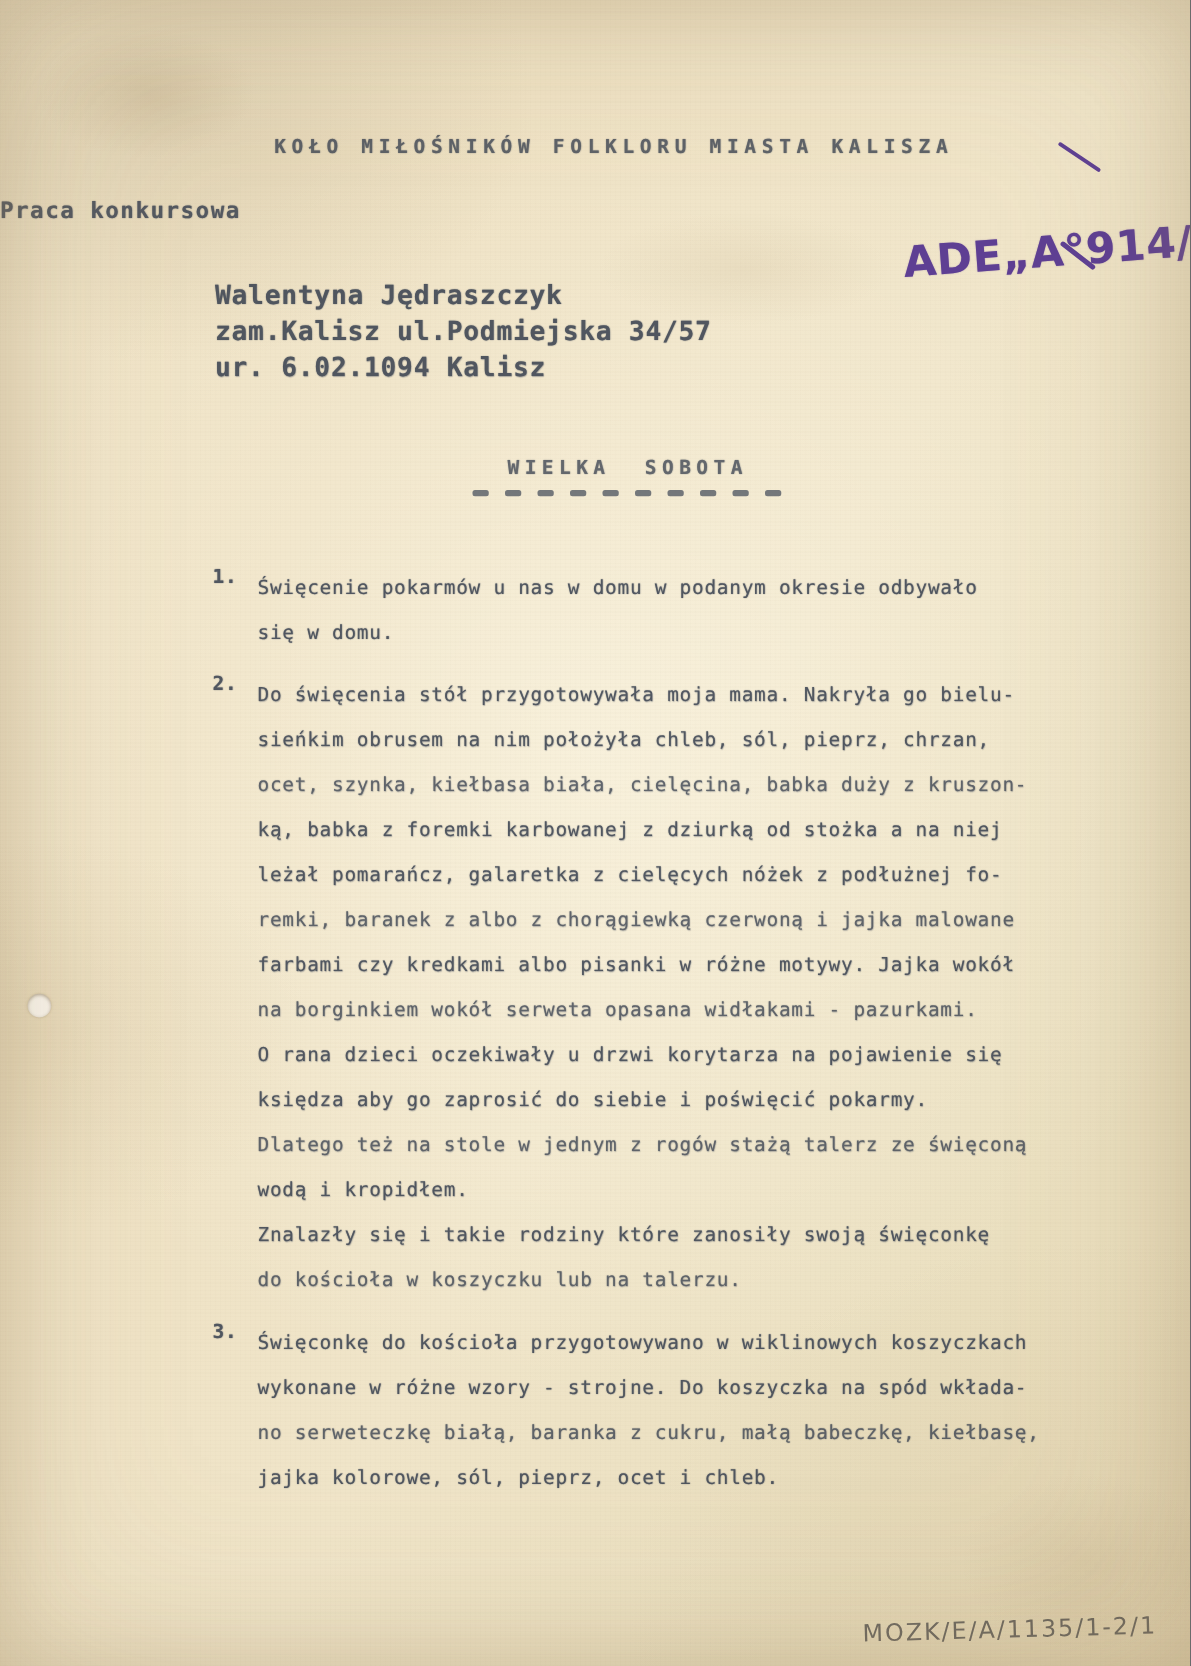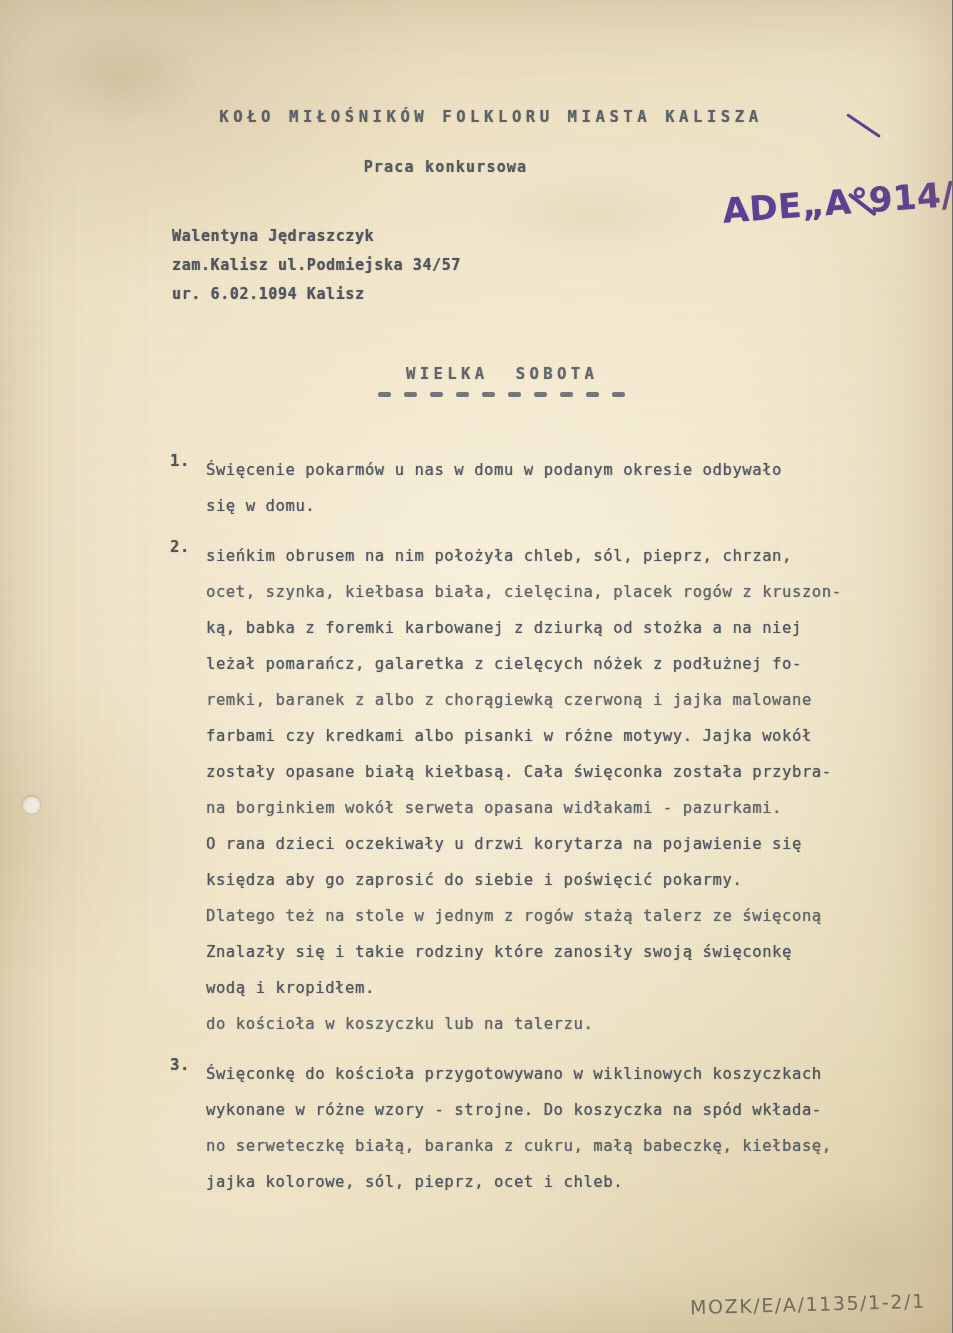--- a/index.html
+++ b/index.html
@@ -63,34 +63,33 @@
     font-weight: 700;
     letter-spacing: 4.6px;
     opacity: 0.80;
     padding-left: 30px;
   }
 
   .subtitle {
     position: absolute;
     left: 0; right: 0;
     top: 158px;
-    text-align: center;
-    font-size: 15px;
+    font-size: 18px;
     font-weight: 700;
     letter-spacing: 1.2px;
     opacity: 0.85;
     padding-right: 61px;
   }
 
   
   .author-block {
     position: absolute;
     left: 172px;
     top: 222px;
-    font-size: 15px;
+    font-size: 21px;
     line-height: 29px;
     font-weight: 700;
     opacity: 0.88;
   }
   .author-block div { white-space: pre; }
 
   
   .hand-violet {
     position: absolute;
     left: 676px;
@@ -280,33 +279,33 @@
       <div class="item">
         <div class="item-num typed">1.</div>
         <div class="item-lines">
           <div class="line typed">Święcenie pokarmów u nas w domu w podanym okresie odbywało</div>
           <div class="line typed">się w domu.</div>
         </div>
       </div>
       <div class="item">
         <div class="item-num typed">2.</div>
         <div class="item-lines">
+          <div class="line typed">Do święcenia stół przygotowywała moja mama. Nakryła go bielu-</div>
           <div class="line typed">sieńkim obrusem na nim położyła chleb, sól, pieprz, chrzan,</div>
-          <div class="line typed lighter">ocet, szynka, kiełbasa biała, cielęcina, placek rogów z kruszon-</div>
+          <div class="line typed lighter">ocet, szynka, kiełbasa biała, cielęcina, babka duży z kruszon-</div>
           <div class="line typed">ką, babka z foremki karbowanej z dziurką od stożka a na niej</div>
           <div class="line typed">leżał pomarańcz, galaretka z cielęcych nóżek z podłużnej fo-</div>
           <div class="line typed lighter">remki, baranek z albo z chorągiewką czerwoną i jajka malowane</div>
           <div class="line typed">farbami czy kredkami albo pisanki w różne motywy. Jajka wokół</div>
-          <div class="line typed">zostały opasane białą kiełbasą. Cała święconka została przybra-</div>
           <div class="line typed lighter">na borginkiem wokół serweta opasana widłakami - pazurkami.</div>
           <div class="line typed">O rana dzieci oczekiwały u drzwi korytarza na pojawienie się</div>
           <div class="line typed">księdza aby go zaprosić do siebie i poświęcić pokarmy.</div>
           <div class="line typed lighter">Dlatego też na stole w jednym z rogów stażą talerz ze święconą</div>
+          <div class="line typed">wodą i kropidłem.</div>
           <div class="line typed">Znalazły się i takie rodziny które zanosiły swoją święconkę</div>
-          <div class="line typed">wodą i kropidłem.</div>
           <div class="line typed lighter">do kościoła w koszyczku lub na talerzu.</div>
         </div>
       </div>
       <div class="item">
         <div class="item-num typed">3.</div>
         <div class="item-lines">
           <div class="line typed">Święconkę do kościoła przygotowywano w wiklinowych koszyczkach</div>
           <div class="line typed">wykonane w różne wzory - strojne. Do koszyczka na spód wkłada-</div>
           <div class="line typed lighter">no serweteczkę białą, baranka z cukru, małą babeczkę, kiełbasę,</div>
           <div class="line typed">jajka kolorowe, sól, pieprz, ocet i chleb.</div>

